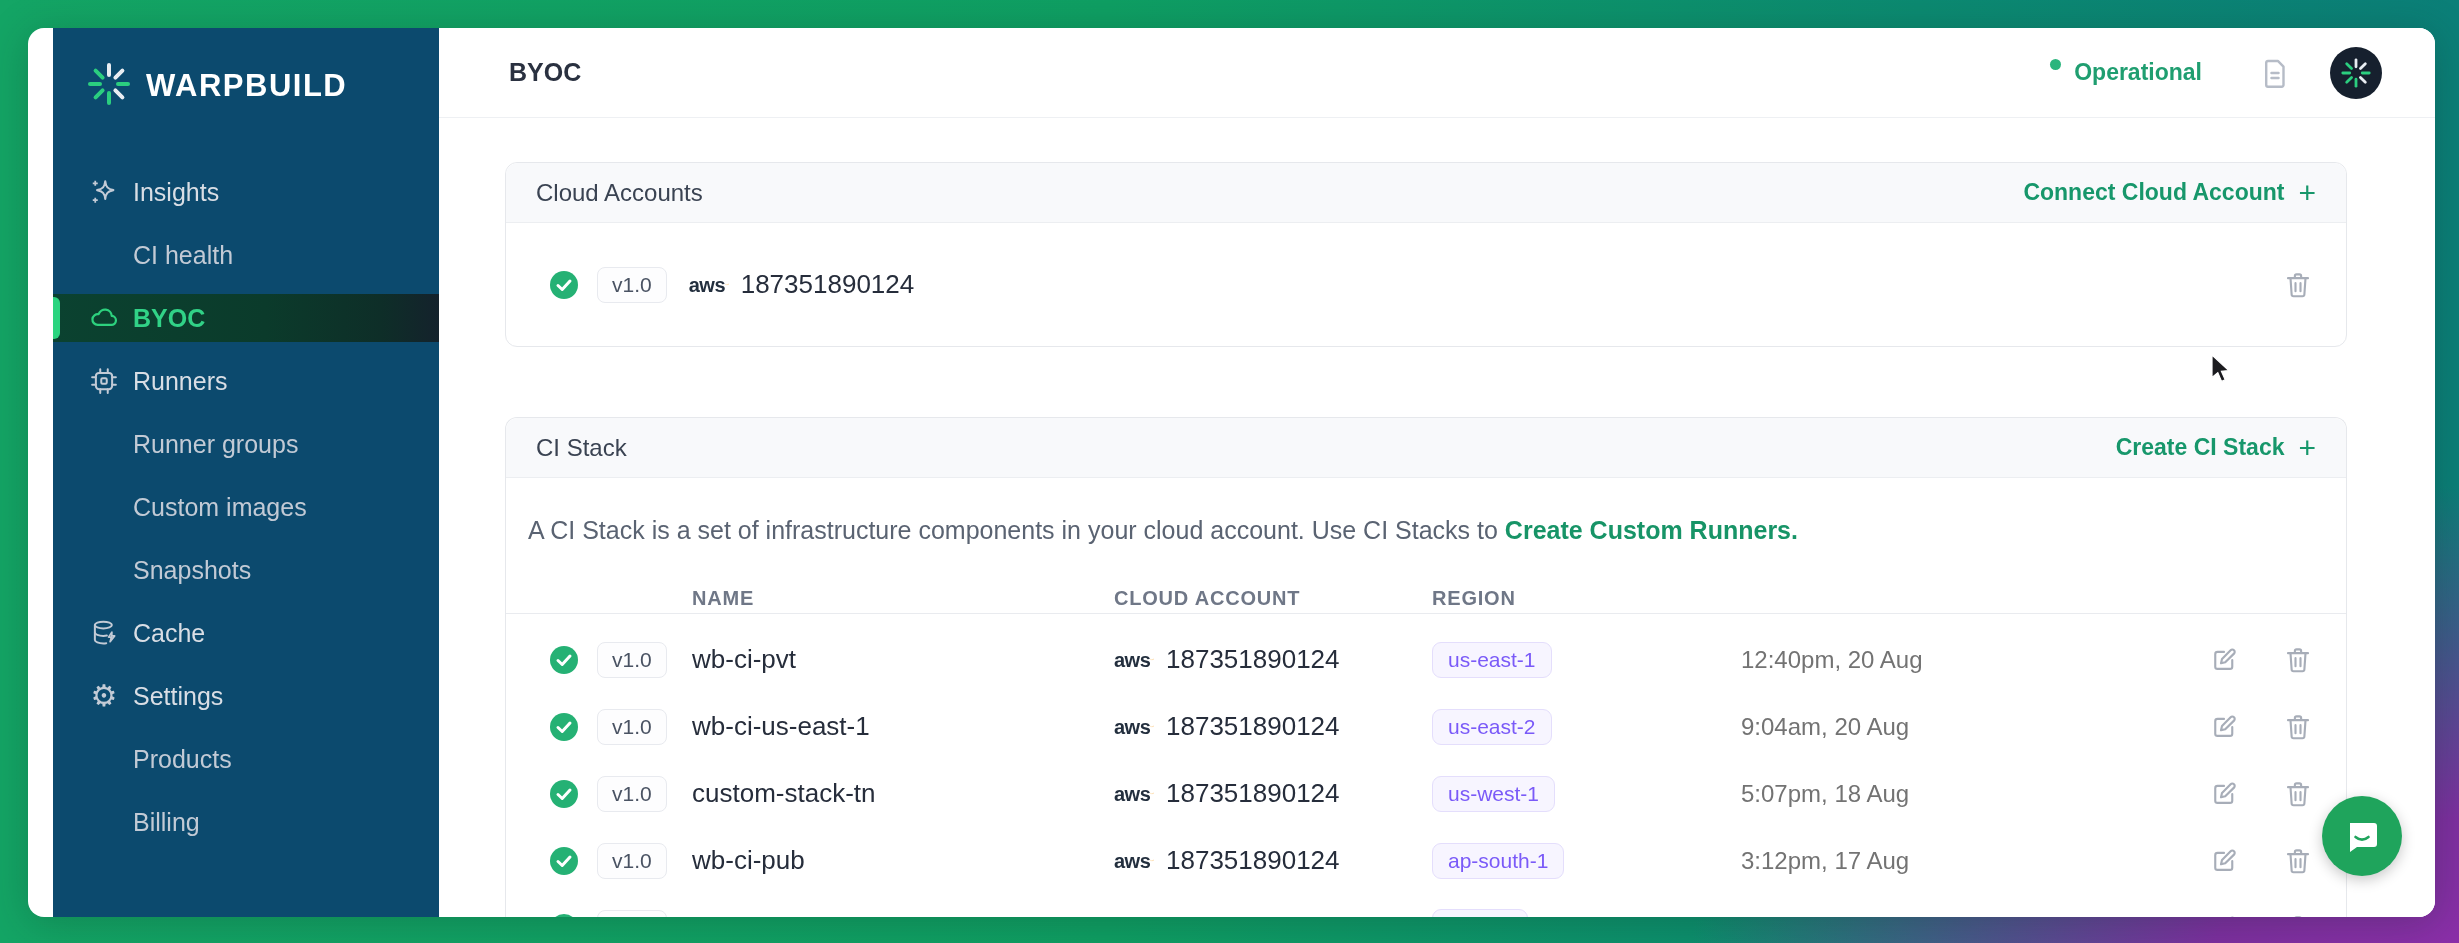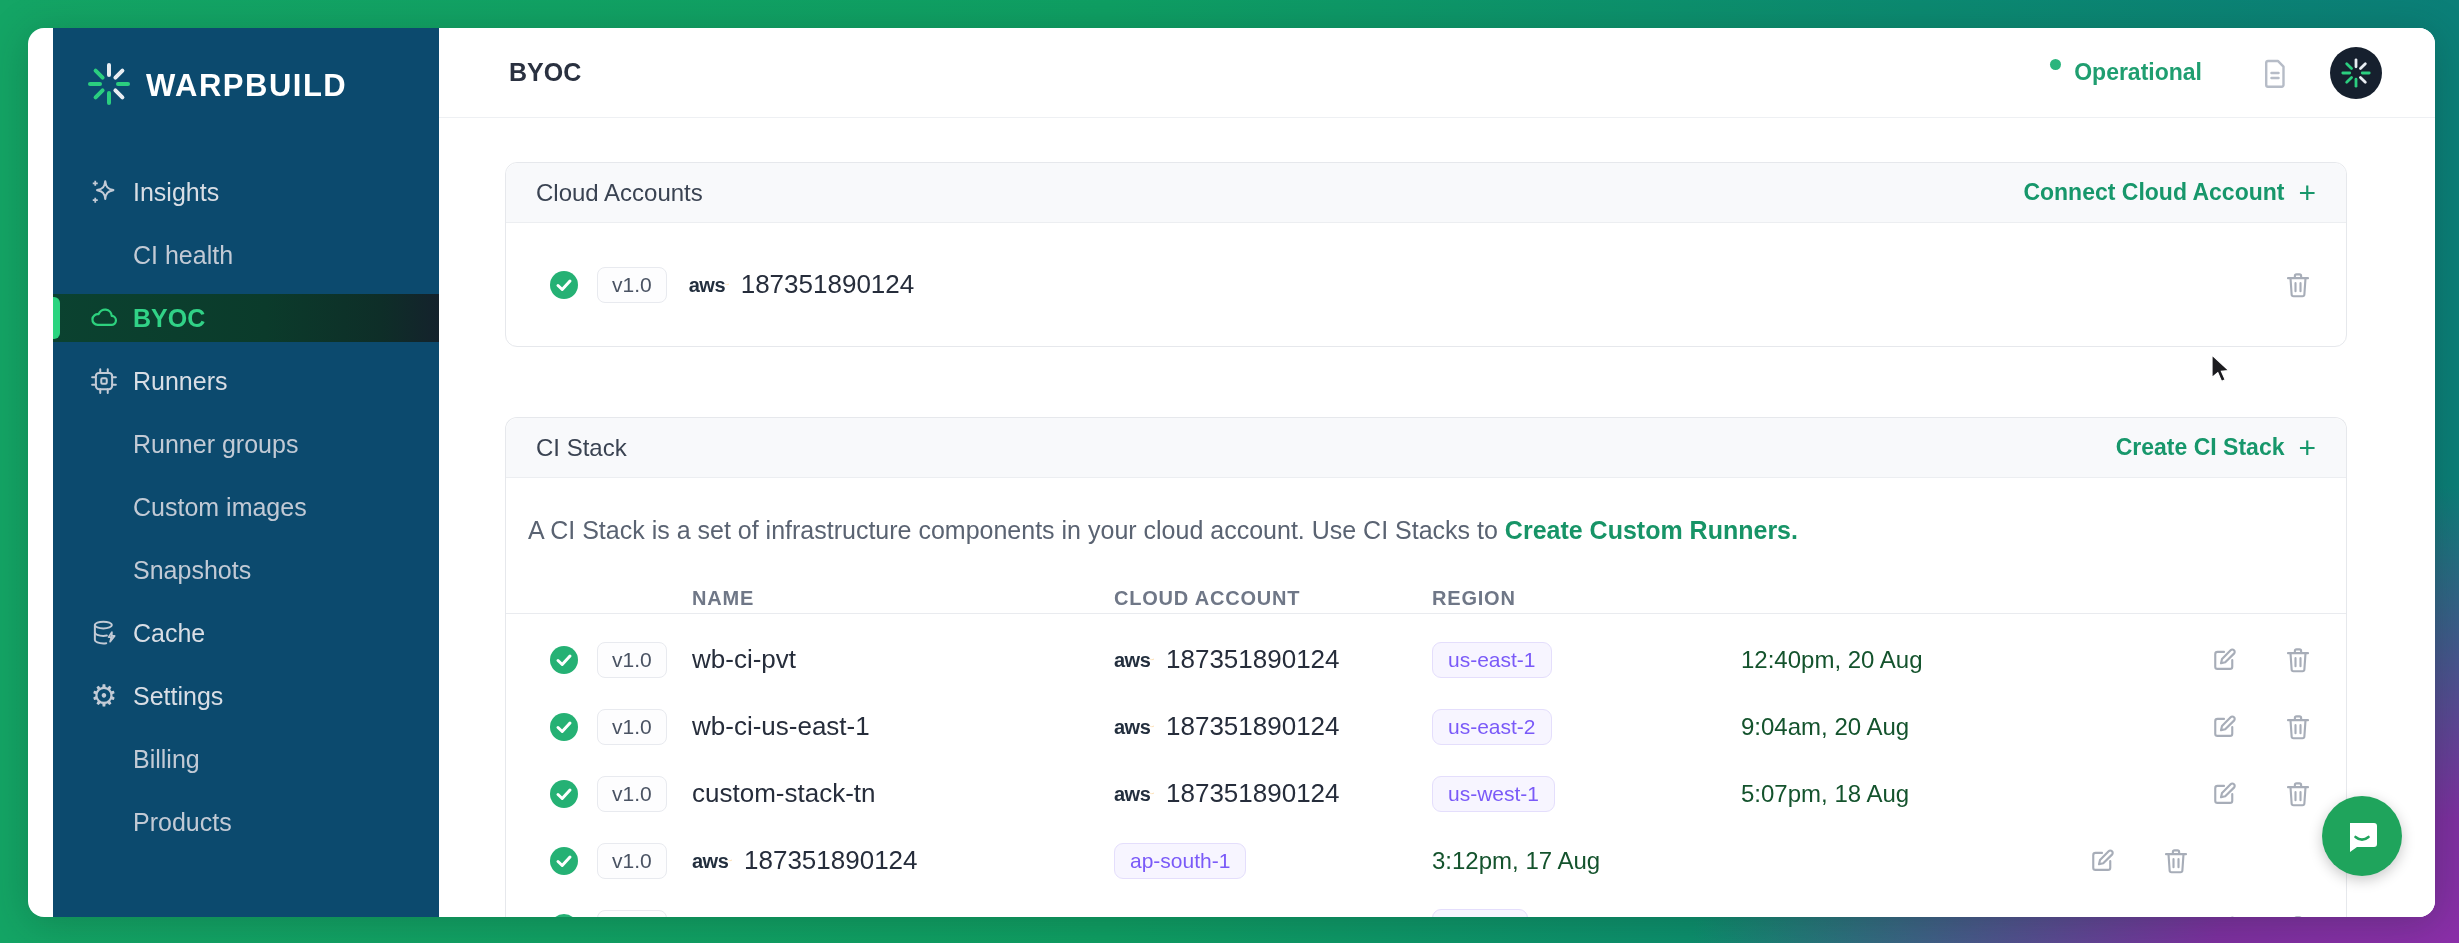--- a/index.html
+++ b/index.html
@@ -96,21 +96,21 @@
   .ci-divider { border-top:1px solid #E9EBEF; }
   .ci-body { padding-top:12px; }
   .ci-row { height:67px; }
   .cell-name { font-size:26px; font-weight:500; color:#262D3B; }
   .cell-cloud { display:flex; align-items:center; gap:12px; font-size:26px; color:#262D3B; }
   .region-pill {
     display:inline-block; padding:5px 15px; min-width:96px; min-height:34px; text-align:center;
     border:1px solid #E4DEFC; background:#F7F5FF; border-radius:9px;
     color:#7A5AF8; font-size:21px;
   }
-  .cell-created { font-size:24px; color:#14532d; }
+  .cell-created { font-size:24px; color:#737373; }
   .row-actions { display:flex; justify-content:flex-end; gap:44px; }
 
   
   .intercom {
     position:absolute; left:2294px; top:768px; width:80px; height:80px; border-radius:50%;
     background:#1FA45C; display:flex; align-items:center; justify-content:center;
     box-shadow:0 4px 14px rgba(0,0,0,.22); cursor:pointer;
   }
   .cursor { position:absolute; left:2182px; top:327px; pointer-events:none; }
 </style>
@@ -196,24 +196,24 @@
         </span>
         <span>Cache</span>
       </div>
 
       <div class="nav-item parent group-start">
         <span class="nicon gear-glyph">⚙</span>
         <span>Settings</span>
       </div>
 
       <div class="nav-item sub">
+        <span>Products</span>
+      </div>
+      <div class="nav-item sub">
         <span>Billing</span>
-      </div>
-      <div class="nav-item sub">
-        <span>Products</span>
       </div>
     </nav>
   </aside>
 
   <section class="main">
 
     <header class="topbar">
       <span class="page-title">BYOC</span>
       <div class="topbar-right">
         <div class="status">
@@ -426,20 +426,21 @@
             </div>
 
             <div class="ci-grid ci-row">
               <span style="display:flex;">
                 <svg width="30" height="30" viewBox="0 0 30 30">
                   <circle cx="15" cy="15" r="14" fill="#25B174"></circle>
                   <polyline points="9,15.5 13.2,19.5 21,11" fill="none" stroke="#fff" stroke-width="3" stroke-linecap="round" stroke-linejoin="round"></polyline>
                 </svg>
               </span>
               <span><span class="vbadge">v1.0</span></span>
+              <span class="cell-name">wb-ci-pub</span>
               <span class="cell-cloud">
                 <span class="aws-mark">
                   <span class="aws-word">aws</span>
                   <svg width="36" height="9" viewBox="0 0 36 9" fill="none">
                     <path d="M2 2 C 11 9, 25 9, 33 2.5" stroke="#F79400" stroke-width="2.2" stroke-linecap="round"></path>
                     <path d="M33 2.5 l-4 .6" stroke="#F79400" stroke-width="2.2" stroke-linecap="round"></path>
                   </svg>
                 </span>
                 <span>187351890124</span>
               </span>

